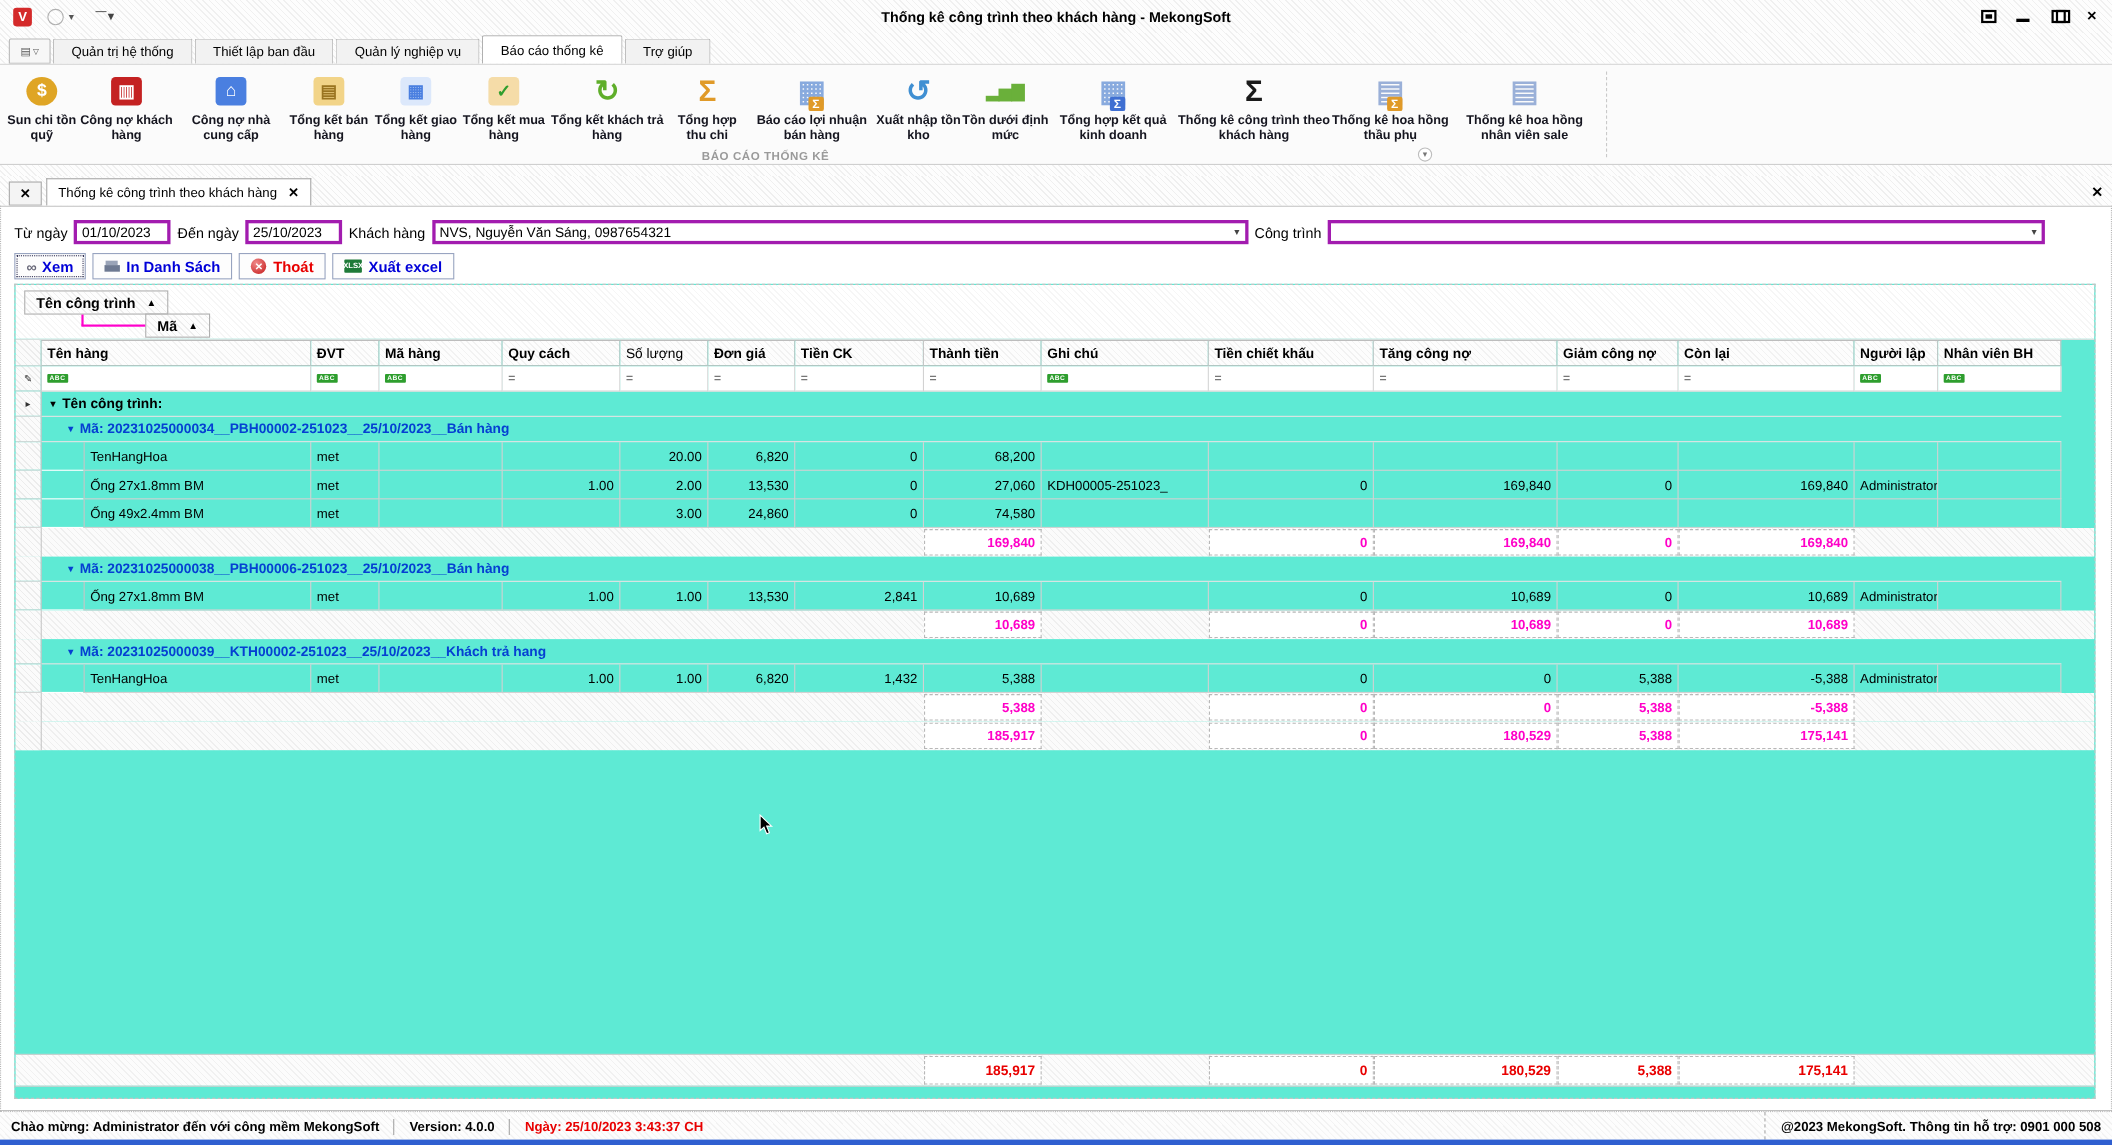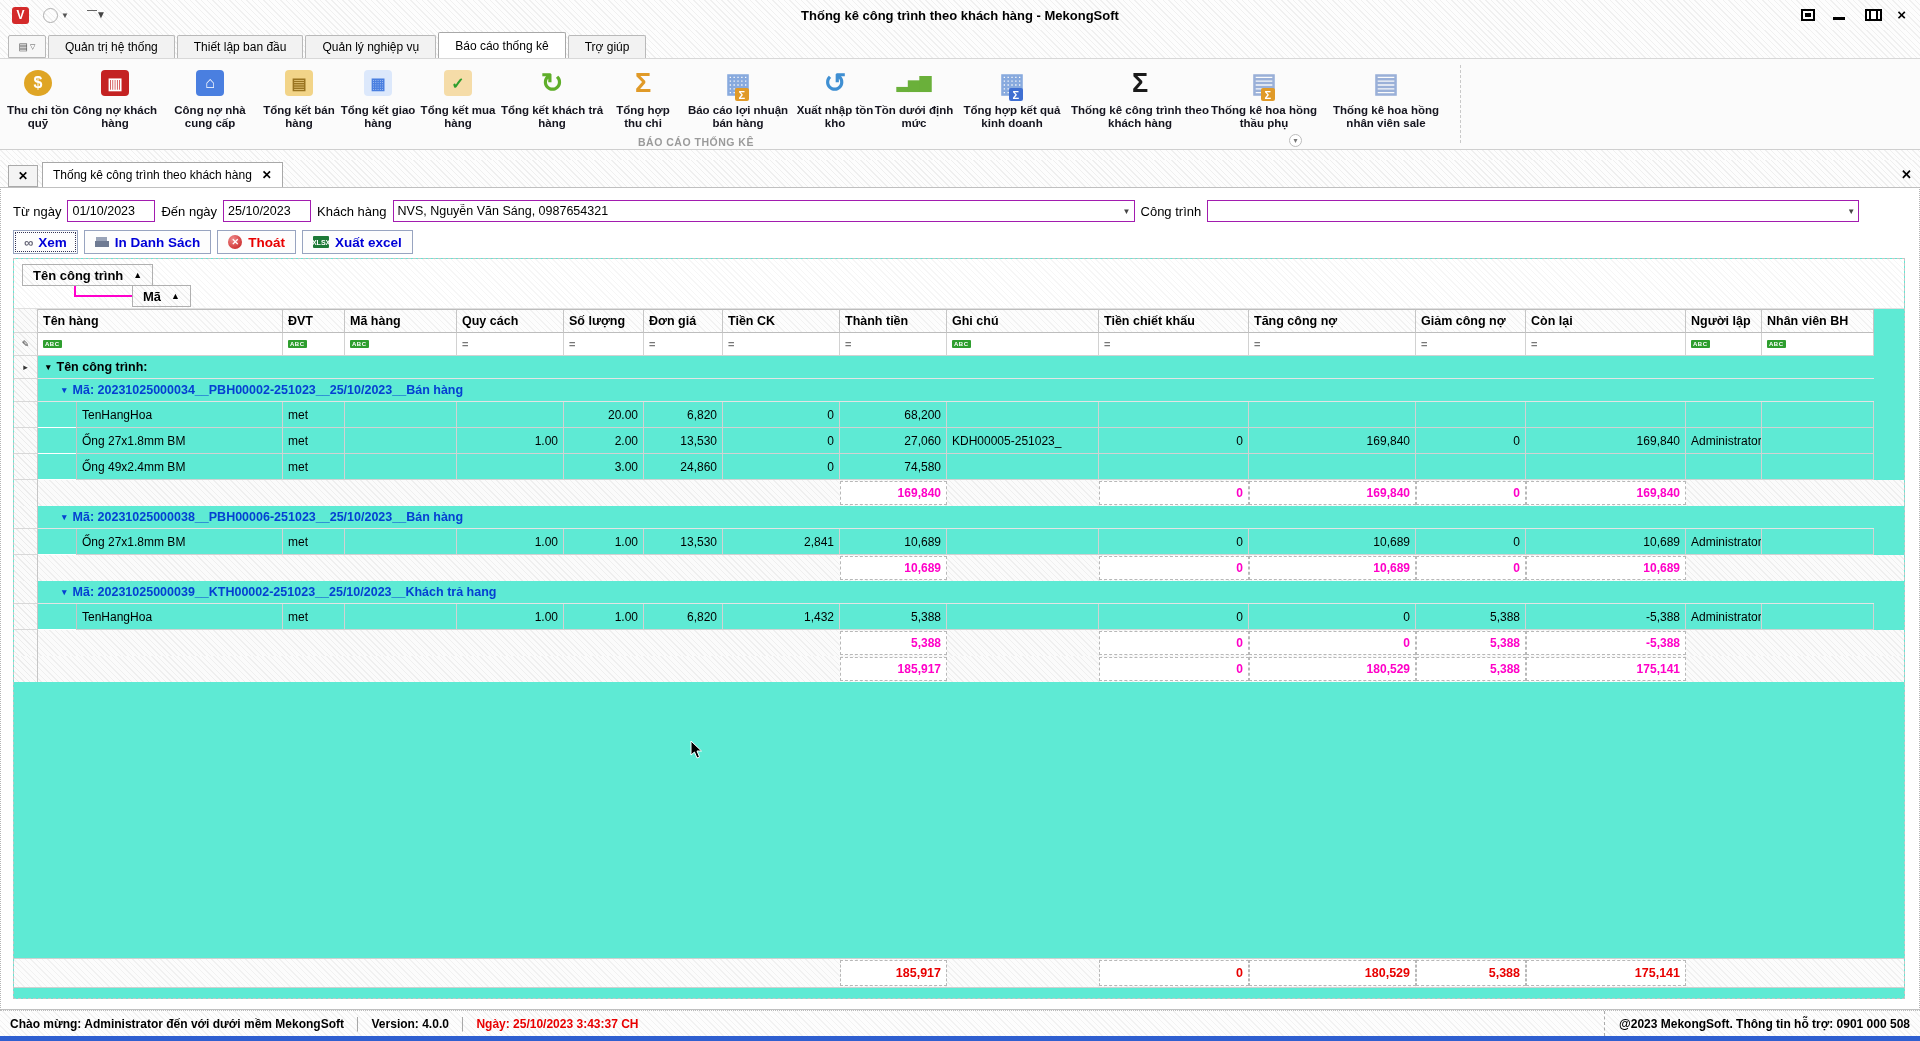--- a/index.html
+++ b/index.html
@@ -59,21 +59,21 @@
              display:flex; align-items:center; gap:10px; font-size:12px; }
   .doc-tab .x { font-weight:bold; font-size:12px; }
   .doc-close-right { position:absolute; right:8px; bottom:5px; font-weight:bold; font-size:13px; }
 
   
   .panel { flex:1; background:#fff; border:1px solid #c0c0c0; border-left:1px dotted #b5b5b5;
            border-right:1px dotted #b5b5b5; position:relative; padding:8px 12px 0 12px; }
 
   .filter-row { display:flex; align-items:center; height:26px; margin-top:2px; font-size:13px; gap:6px; }
   .filter-row label { white-space:nowrap; }
-  .combo { height:22px; border:1px solid #a21caf; background:#fff; display:flex; align-items:center; position:relative; }
+  .combo { height:22px; border:3px solid #a21caf; background:#fff; display:flex; align-items:center; position:relative; }
   .combo input { border:none; outline:none; height:18px; font-size:12.5px; font-family:"Liberation Sans",sans-serif;
                  flex:1; padding:0 4px; background:transparent; }
   .combo .dd { width:14px; font-size:8px; color:#444; text-align:center; }
   .w-date { width:88px; }
   .w-cust { width:742px; }
   .w-proj { width:652px; }
 
   .btn-row { display:flex; gap:6px; margin-top:6px; }
   .action-btn { height:24px; border:1px solid #98a4c0; background:#fdfdfd; display:flex; align-items:center; gap:6px;
                 padding:0 10px; font-size:13.5px; font-weight:bold; color:#0000d8; cursor:default; }
@@ -171,21 +171,21 @@
       <div class="menu-tab">Trợ giúp</div>
     </div>
 </div>
 
 <div class="ribbon">
   <div id="ribbon-items" style="display:flex; align-items:flex-start;">
       <div class="ritem" style="width: 64px;">
         <div class="ricon">
           <div class="shape" style="width: 28px; height: 26px; background: rgb(223, 165, 37); color: rgb(255, 255, 255); border-radius: 50%; font-size: 16px;">$</div>
         </div>
-        <div class="rlabel">Thu chi tồn quỹ</div>
+        <div class="rlabel">Sun chi tồn quỹ</div>
       </div>
       <div class="ritem" style="width: 90px;">
         <div class="ricon">
           <div class="shape" style="width: 28px; height: 26px; background: rgb(196, 34, 34); color: rgb(255, 255, 255); border-radius: 4px; font-size: 16px;">▥</div>
         </div>
         <div class="rlabel">Công nợ khách hàng</div>
       </div>
       <div class="ritem" style="width: 100px;">
         <div class="ricon">
           <div class="shape" style="width: 28px; height: 26px; background: rgb(74, 127, 224); color: rgb(255, 255, 255); border-radius: 4px; font-size: 16px;">⌂</div>
@@ -341,21 +341,21 @@
       <div class="chip-link-v"></div>
       <div class="chip-link-h"></div>
     </div>
     <div id="grid-body">
         <div class="grid-row hdr-row">
           <div class="ind"></div>
           <div class="cell" style="width: 245px; min-width: 245px; justify-content: flex-start; font-weight: bold;">Tên hàng</div>
           <div class="cell" style="width: 62px; min-width: 62px; justify-content: flex-start; font-weight: bold;">ĐVT</div>
           <div class="cell" style="width: 112px; min-width: 112px; justify-content: flex-start; font-weight: bold;">Mã hàng</div>
           <div class="cell num" style="width: 107px; min-width: 107px; justify-content: flex-start; font-weight: bold;">Quy cách</div>
-          <div class="cell num" style="width: 80px; min-width: 80px; justify-content: flex-start; font-weight: bold; text-align: center;">Số lượng</div>
+          <div class="cell num" style="width: 80px; min-width: 80px; justify-content: flex-start; font-weight: normal; text-align: center;">Số lượng</div>
           <div class="cell num" style="width: 79px; min-width: 79px; justify-content: flex-start; font-weight: bold;">Đơn giá</div>
           <div class="cell num" style="width: 117px; min-width: 117px; justify-content: flex-start; font-weight: bold;">Tiền CK</div>
           <div class="cell num" style="width: 107px; min-width: 107px; justify-content: flex-start; font-weight: bold;">Thành tiền</div>
           <div class="cell" style="width: 152px; min-width: 152px; justify-content: flex-start; font-weight: bold;">Ghi chú</div>
           <div class="cell num" style="width: 150px; min-width: 150px; justify-content: flex-start; font-weight: bold;">Tiền chiết khấu</div>
           <div class="cell num" style="width: 167px; min-width: 167px; justify-content: flex-start; font-weight: bold;">Tăng công nợ</div>
           <div class="cell num" style="width: 110px; min-width: 110px; justify-content: flex-start; font-weight: bold;">Giảm công nợ</div>
           <div class="cell num" style="width: 160px; min-width: 160px; justify-content: flex-start; font-weight: bold;">Còn lại</div>
           <div class="cell" style="width: 76px; min-width: 76px; justify-content: flex-start; font-weight: bold;">Người lập</div>
           <div class="cell" style="width: 112px; min-width: 112px; justify-content: flex-start; font-weight: bold;">Nhân viên BH</div>
@@ -619,21 +619,21 @@
         <div class="footer-box" style="width: 167px; min-width: 167px;">180,529</div>
         <div class="footer-box" style="width: 110px; min-width: 110px;">5,388</div>
         <div class="footer-box" style="width: 160px; min-width: 160px;">175,141</div>
         <div style="width: 76px; min-width: 76px;"></div>
         <div style="width: 112px; min-width: 112px;"></div>
       </div>
   </div>
 </div>
 
 <div class="statusbar">
-  <span>Chào mừng: Administrator đến với dưới mềm MekongSoft</span>
+  <span>Chào mừng: Administrator đến với công mềm MekongSoft</span>
   <span class="sep">│</span>
   <span>Version: 4.0.0</span>
   <span class="sep">│</span>
   <span class="status-date">Ngày: 25/10/2023 3:43:37 CH</span>
   <span class="status-right">@2023 MekongSoft. Thông tin hỗ trợ: 0901 000 508</span>
 </div>
 <div class="bluestrip"></div>
 
 <svg class="cursor-arrow" width="14" height="20" viewBox="0 0 14 20">
   <path d="M1,1 L1,15 L4.5,12 L7,18 L9.5,17 L7,11 L11.5,11 Z" fill="#000" stroke="#fff" stroke-width="1"></path>

